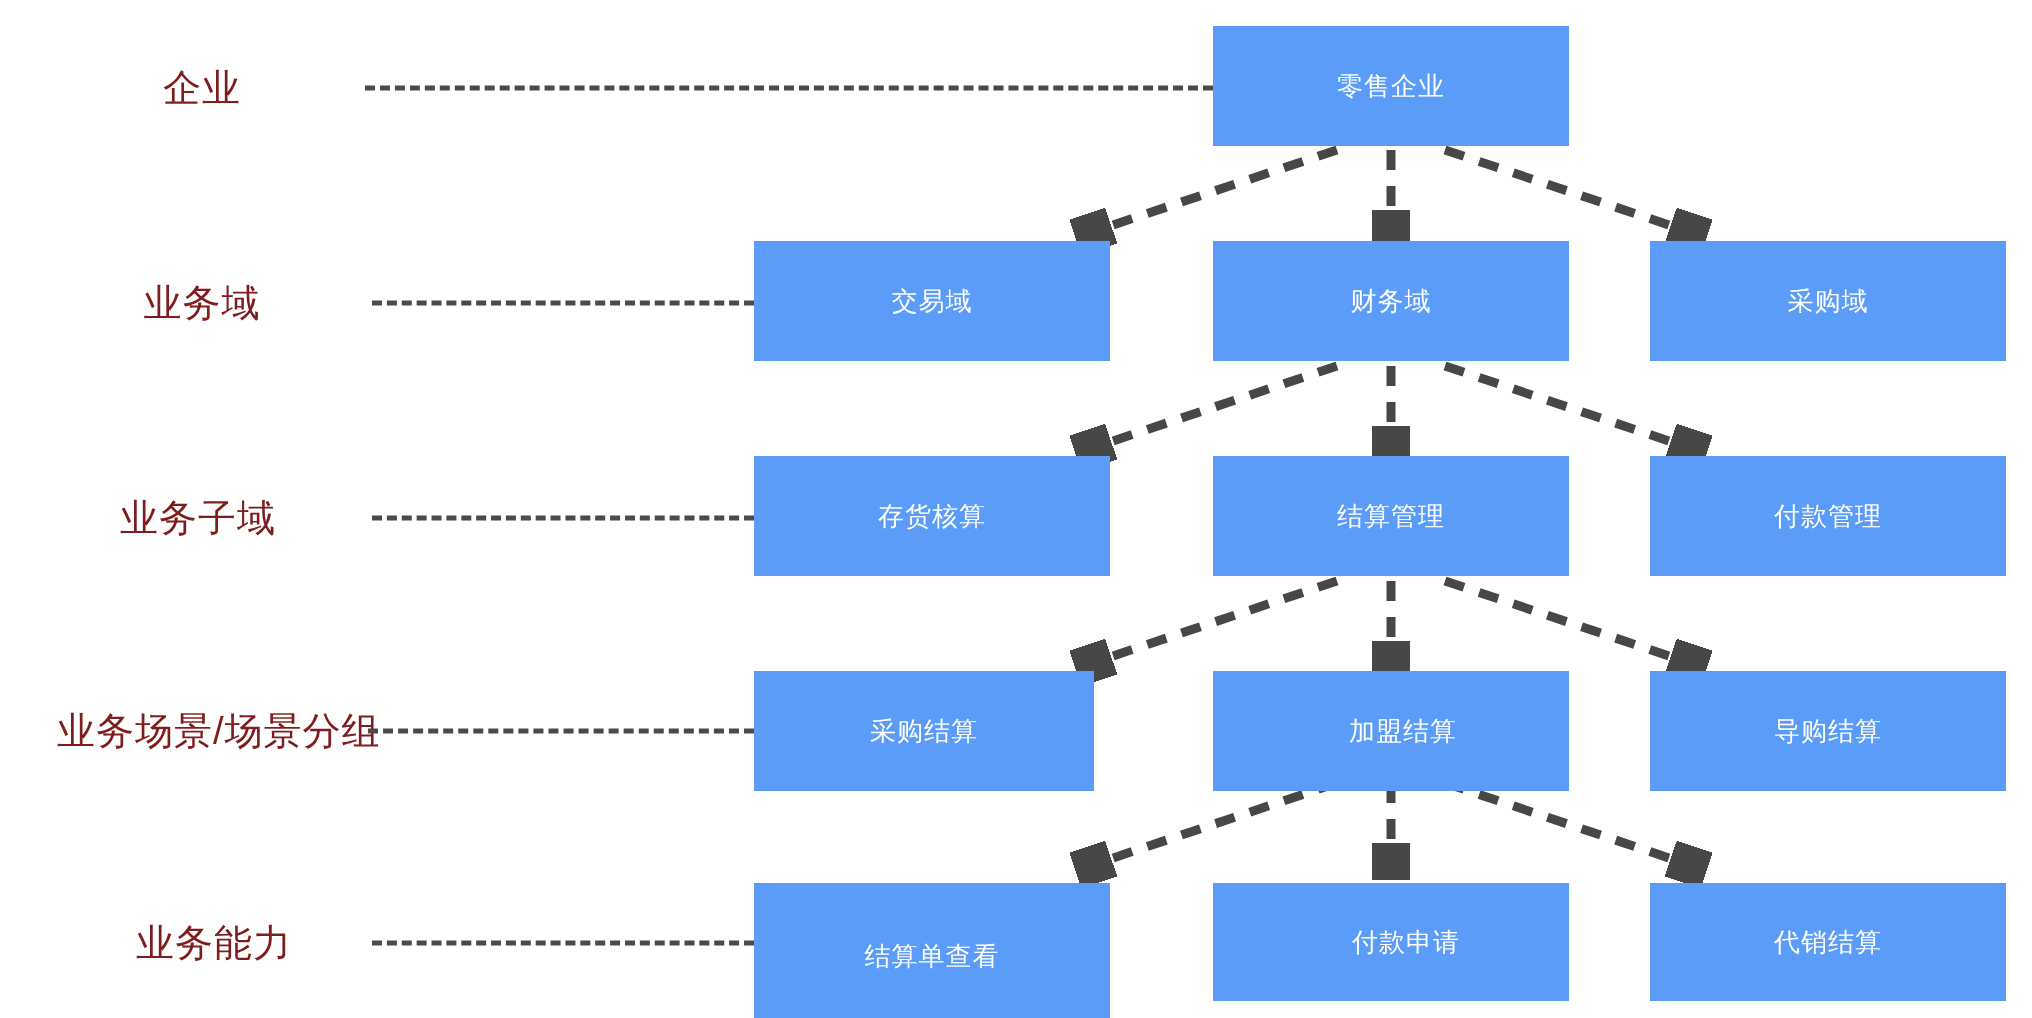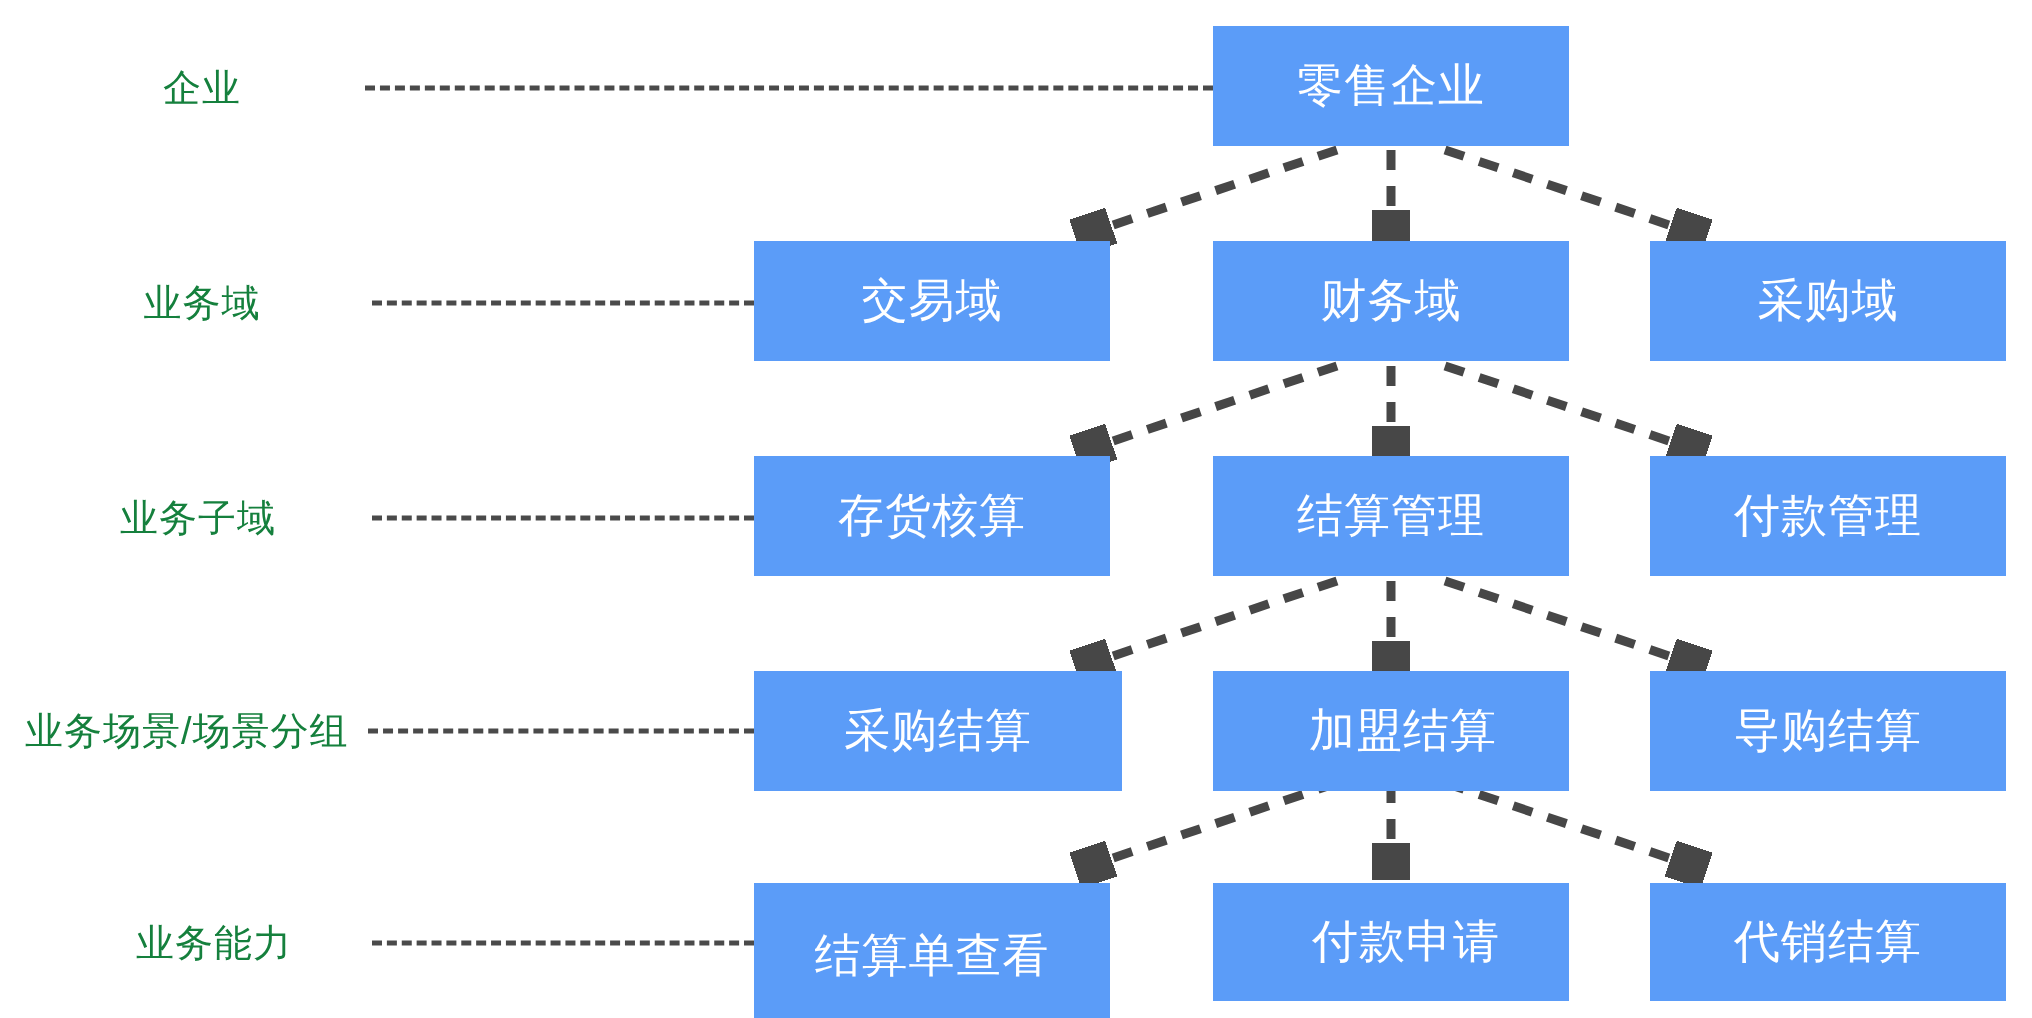--- a/index.html
+++ b/index.html
@@ -15,50 +15,51 @@
     position: relative;
     width: 2032px;
     height: 1018px;
     background: #ffffff;
     overflow: hidden;
   }
 
   
   .row-label {
     position: absolute;
-    color: #15803d;
+    color: #7f1d1d;
     font-size: 38px;
     line-height: 1;
     white-space: nowrap;
     letter-spacing: 1px;
   }
   .row-label.center-anchored {
     transform: translate(-50%, -50%);
   }
   .row-label.left-anchored {
     transform: translate(0, -50%);
+    margin-left: 32px;
   }
 
   
   .leader {
     position: absolute;
     height: 0;
     border-top: 5px dashed #4a4a4a;
     transform: translateY(-50%);
   }
 
   
   .node {
     position: absolute;
     background: #5b9cf8;
     display: flex;
     align-items: center;
     justify-content: center;
     color: #ffffff;
-    font-size: 46px;
+    font-size: 26px;
     letter-spacing: 1px;
     box-sizing: border-box;
   }
 
   
   #connectors {
     position: absolute;
     left: 0;
     top: 0;
     width: 2032px;
@@ -117,21 +118,21 @@
   <div class="row-label center-anchored" style="left:198px; top:518px;">业务子域</div>
   <div class="leader" style="left:372px; top:518px; width:382px;"></div>
 
   <div class="node" style="left:754px; top:456px; width:356px; height:120px;">存货核算</div>
   <div class="node" style="left:1213px; top:456px; width:356px; height:120px;">结算管理</div>
   <div class="node" style="left:1650px; top:456px; width:356px; height:120px;">付款管理</div>
 
   <div class="row-label left-anchored" style="left:25px; top:731px;">业务场景/场景分组</div>
   <div class="leader" style="left:368px; top:731px; width:386px;"></div>
 
-  <div class="node" style="left:754px; top:671px; width:368px; height:120px;">采购结算</div>
+  <div class="node" style="left:754px; top:671px; width:340px; height:120px;">采购结算</div>
   <div class="node" style="left:1213px; top:671px; width:356px; height:120px;padding-left:24px;">加盟结算</div>
   <div class="node" style="left:1650px; top:671px; width:356px; height:120px;">导购结算</div>
 
   <div class="row-label center-anchored" style="left:214px; top:943px;">业务能力</div>
   <div class="leader" style="left:372px; top:943px; width:382px;"></div>
 
   <div class="node" style="left:754px; top:883px; width:356px; height:146px;">结算单查看</div>
   <div class="node" style="left:1213px; top:883px; width:356px; height:118px;padding-left:30px;">付款申请</div>
   <div class="node" style="left:1650px; top:883px; width:356px; height:118px;">代销结算</div>
 

